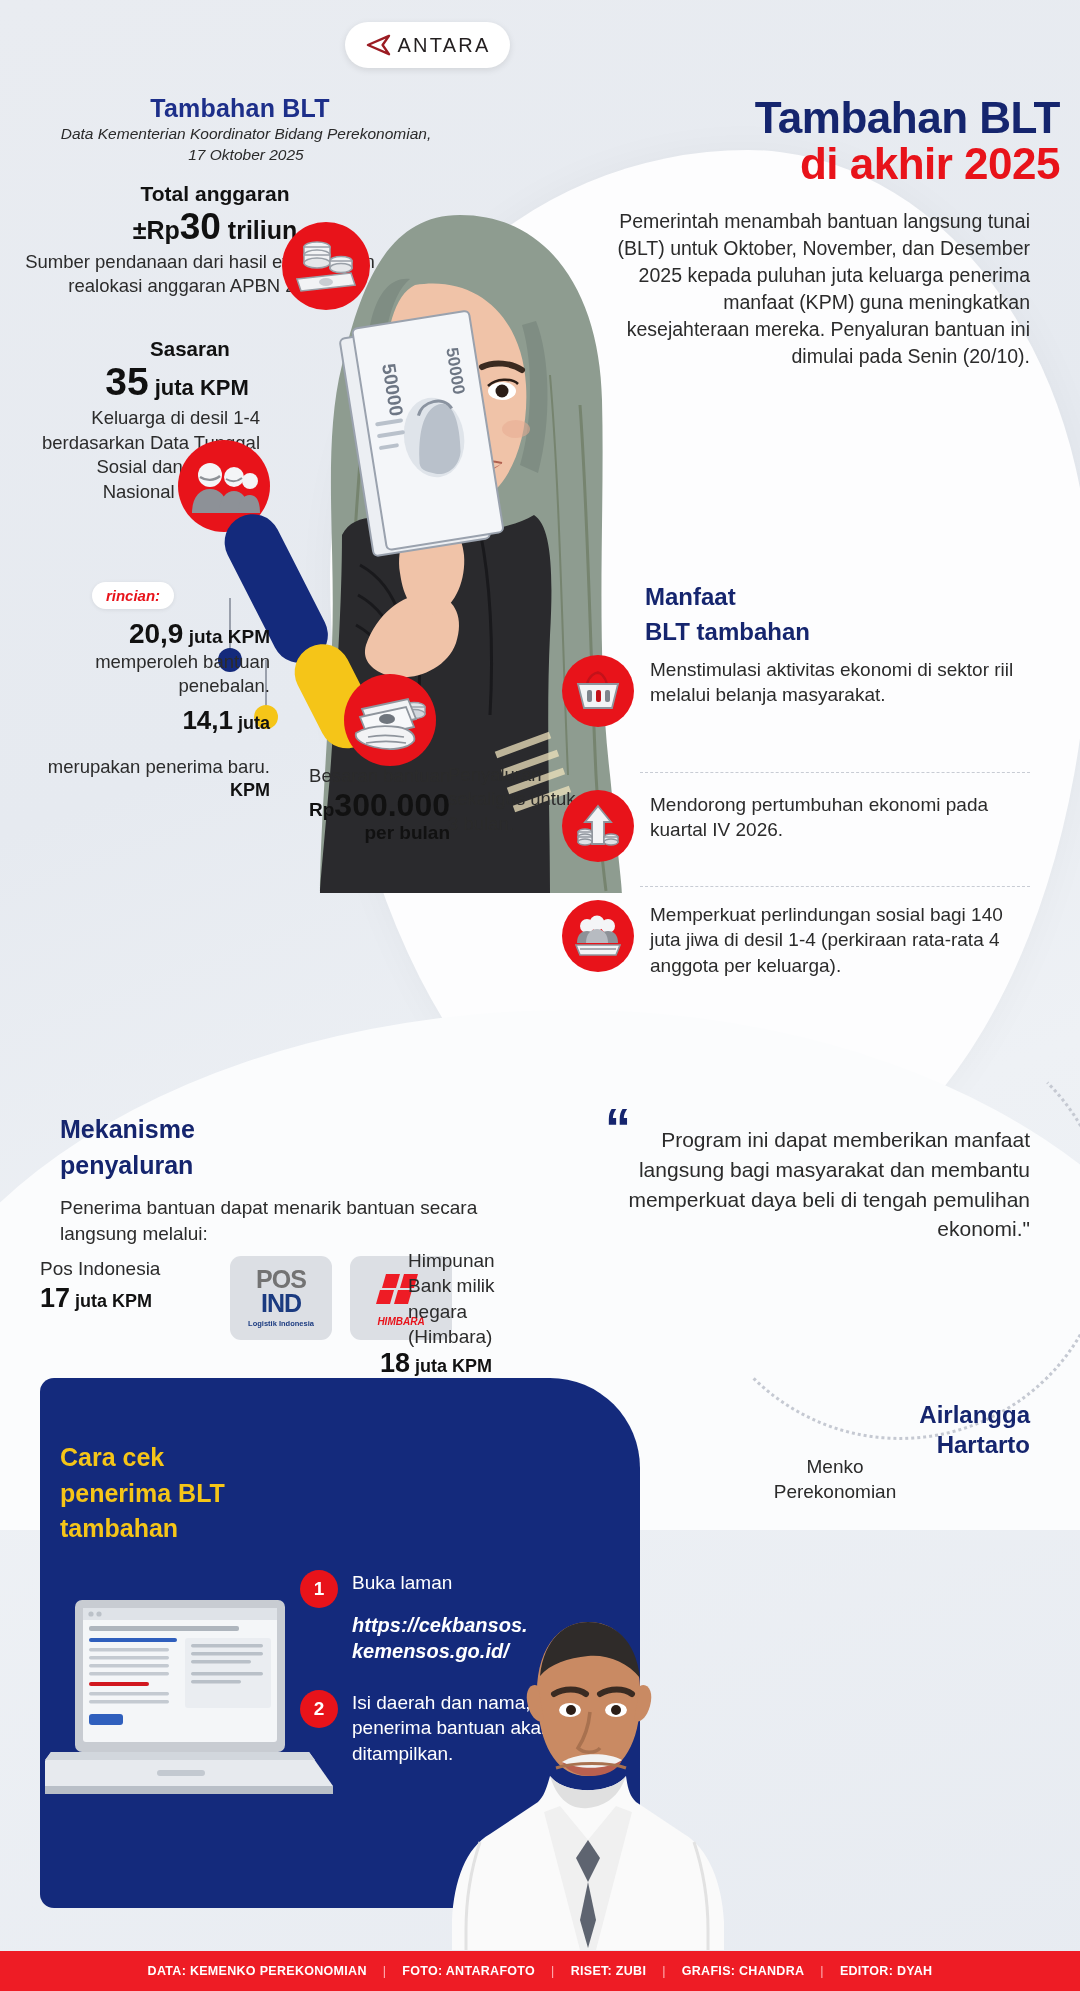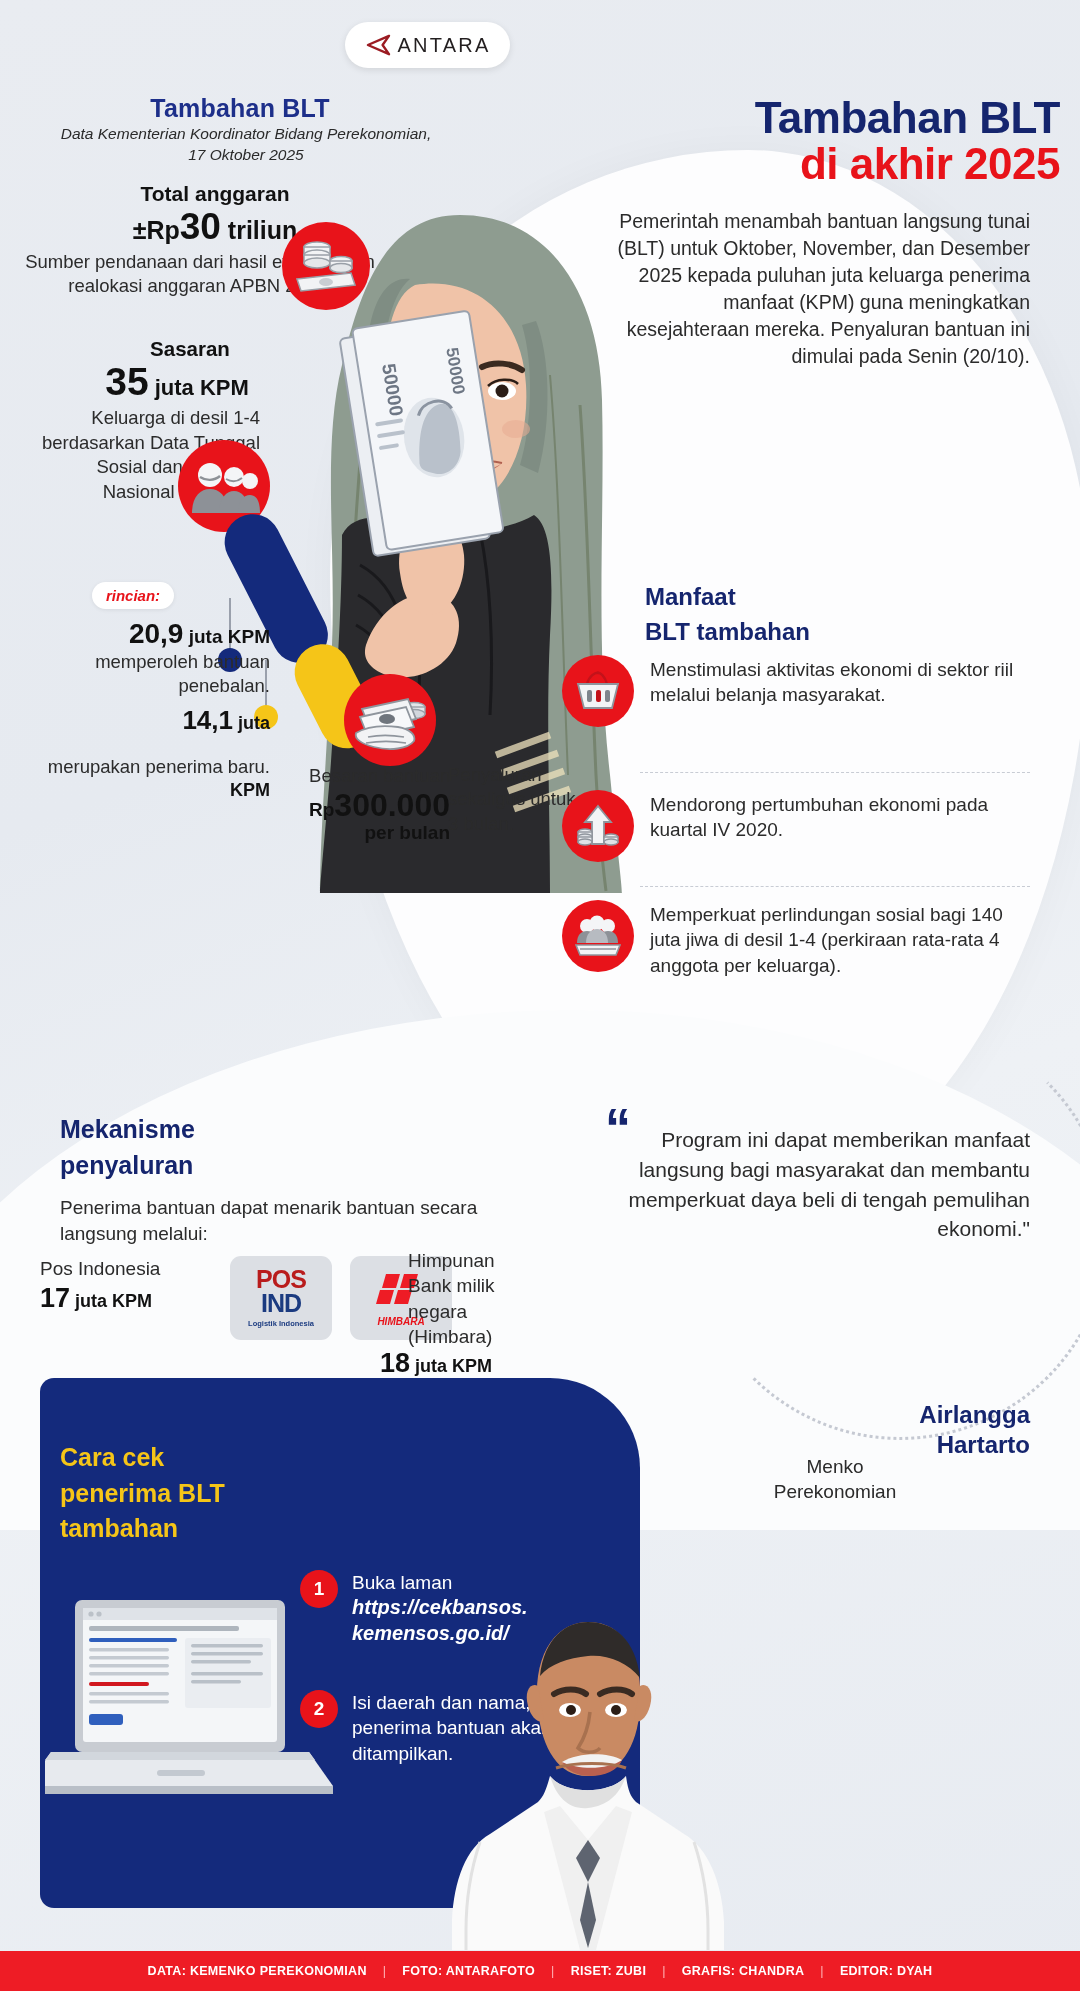--- a/index.html
+++ b/index.html
@@ -183,21 +183,21 @@
     color:#111;
   }
   .pos-val .n{ font-size:27px; font-weight:bold; }
   .pos-val .s{ font-size:18px; font-weight:bold; }
 
   .logo-box{
     position:absolute; width:102px; height:84px; border-radius:11px;
     background:#dcdfe4; display:flex; flex-direction:column;
     align-items:center; justify-content:center;
   }
-  .posind-1{ font-size:25px; font-weight:bold; color:#b91c1c; letter-spacing:-1px; line-height:.95; }
+  .posind-1{ font-size:25px; font-weight:bold; color:#737373; letter-spacing:-1px; line-height:.95; }
   .posind-2{ font-size:25px; font-weight:bold; color:#1b3b80; letter-spacing:-1px; line-height:.95; }
   .posind-3{ font-size:7.5px; font-weight:bold; color:#1b3b80; margin-top:4px; }
   .himbara-txt{ font-size:10px; font-weight:bold; font-style:italic; color:#e8131a; margin-top:2px; }
 
   .him-lbl{
     position:absolute; left:408px; top:1248px; width:180px;
     font-size:19px; color:#2b2b2b; line-height:1.33;
   }
   .him-val{
     position:absolute; left:380px; top:1348px; width:208px; text-align:left;
@@ -218,21 +218,21 @@
   }
   .step{
     position:absolute; display:flex; gap:14px; align-items:flex-start;
   }
   .step-num{
     width:38px; height:38px; border-radius:50%;
     background:#e8131a; color:#fff; font-size:19px; font-weight:bold;
     display:flex; align-items:center; justify-content:center; flex:0 0 38px;
   }
   .step-t{ font-size:19px; color:#fff; line-height:1.34; }
-  .step-link{ font-size:20px; font-weight:bold; font-style:italic; color:#fff; line-height:1.28; }
+  .step-link{ font-size:20px; font-weight:bold; font-style:italic; color:#fff; line-height:1.28;margin-top:18px; }
 
   
   .laptop{ position:absolute; left:45px; top:1590px; width:300px; height:250px; }
 
   
   .quote-mark{
     position:absolute; left:605px; top:1112px;
     font-size:52px; font-weight:bold; color:#15256e; line-height:.6;
     letter-spacing:-3px;
   }
@@ -505,21 +505,21 @@
         <ellipse cx="10" cy="28" rx="7" ry="3" fill="#eceef1" stroke="#8f959d" stroke-width="1.4"></ellipse>
         <rect x="3" y="28" width="14" height="5" fill="#eceef1" stroke="#8f959d" stroke-width="1.4"></rect>
         <ellipse cx="10" cy="33" rx="7" ry="3" fill="#dfe2e6" stroke="#8f959d" stroke-width="1.4"></ellipse>
         <rect x="3" y="33" width="14" height="5" fill="#eceef1" stroke="#8f959d" stroke-width="1.4"></rect>
         <ellipse cx="10" cy="38" rx="7" ry="3" fill="#dfe2e6" stroke="#8f959d" stroke-width="1.4"></ellipse>
         <ellipse cx="36" cy="33" rx="7" ry="3" fill="#eceef1" stroke="#8f959d" stroke-width="1.4"></ellipse>
         <rect x="29" y="33" width="14" height="5" fill="#eceef1" stroke="#8f959d" stroke-width="1.4"></rect>
         <ellipse cx="36" cy="38" rx="7" ry="3" fill="#dfe2e6" stroke="#8f959d" stroke-width="1.4"></ellipse>
       </svg>
     </div>
-    <div class="b-txt">Mendorong pertumbuhan ekonomi pada kuartal IV 2020.</div>
+    <div class="b-txt">Mendorong pertumbuhan ekonomi pada kuartal IV 2026.</div>
   </div>
   <div class="b-sep" style="top:886px;"></div>
 
   <div class="benefit" style="top:900px;">
     <div class="b-icon">
       <svg width="48" height="42" viewBox="0 0 48 42">
         <circle cx="13" cy="11" r="7" fill="#f4f5f7"></circle>
         <path d="M3 28 C3 20 7 16 13 16 C19 16 23 20 23 28 Z" fill="#8d9197"></path>
         <circle cx="34" cy="11" r="7" fill="#f4f5f7"></circle>
         <path d="M24 28 C24 20 28 16 34 16 C40 16 44 20 44 28 Z" fill="#8d9197"></path>

